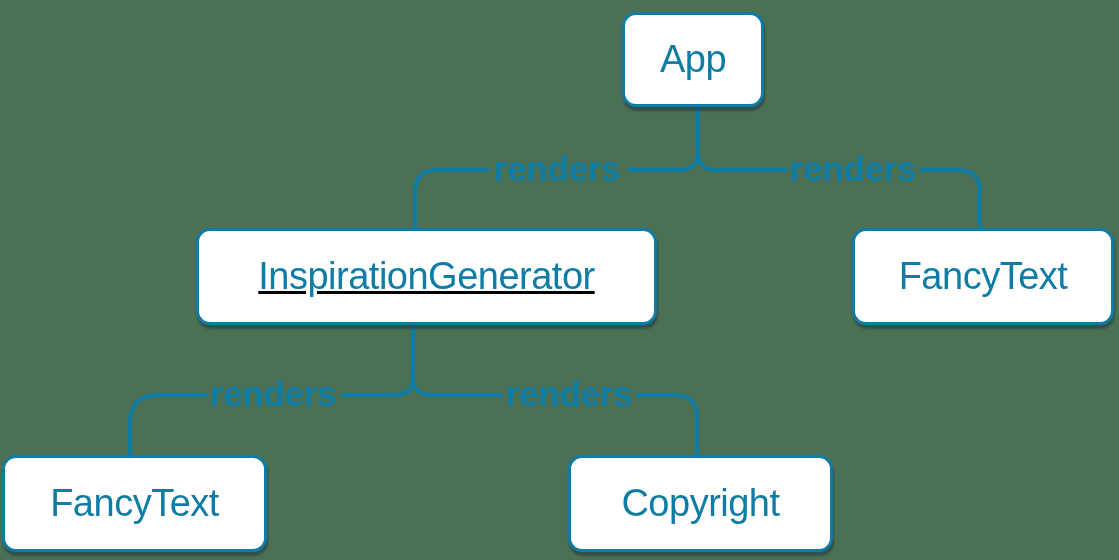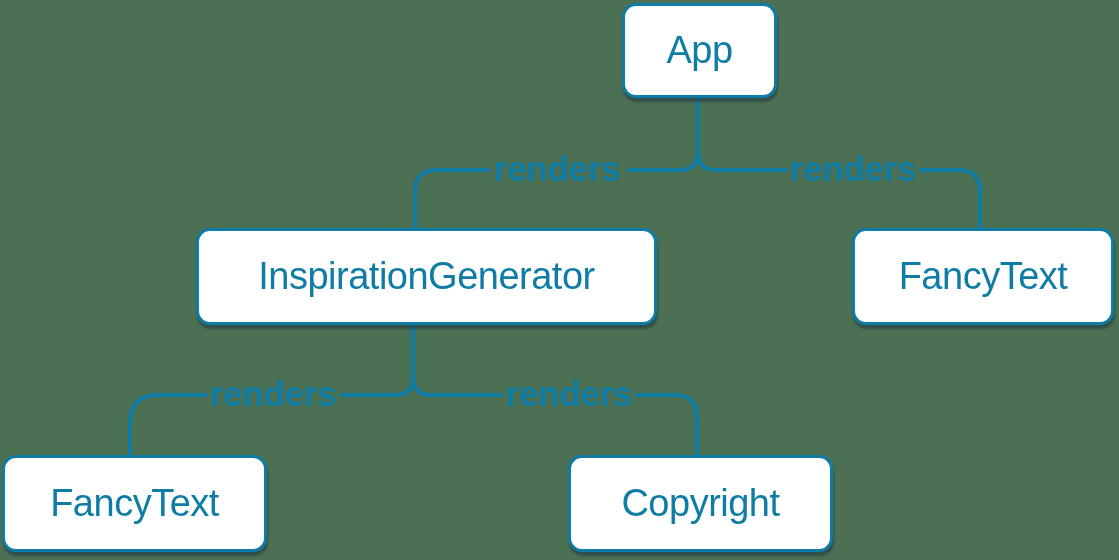--- a/index.html
+++ b/index.html
@@ -41,22 +41,22 @@
     box-shadow:1px 4px 2px rgba(33,53,66,0.55);
     box-sizing:border-box;
   }
   .node .node-label{
     color:var(--accent);
     font-size:38px;
     font-weight:500;
     letter-spacing:-0.5px;
     white-space:nowrap;
   }
-  .node-app          {left:622px;top:3px;  width:155px;height:95px;}
-  .node-inspiration  {left:196px;top:228px;width:461px;height:97px;}
+  .node-app          {left:622px;top:12px;  width:142px;height:95px;}
+  .node-inspiration  {left:196px;top:228px;width:461px;height:97px;text-decoration:underline;}
   .node-fancy-right  {left:852px;top:228px;width:262px;height:97px;}
   .node-fancy-left   {left:2px;  top:455px;width:265px;height:97px;}
   .node-copyright    {left:568px;top:455px;width:265px;height:97px;}
   .edge-label{
     position:absolute;
     transform:translate(-50%,-52%);
     color:var(--accent);
     font-size:35px;
     font-weight:600;
     letter-spacing:-0.3px;

